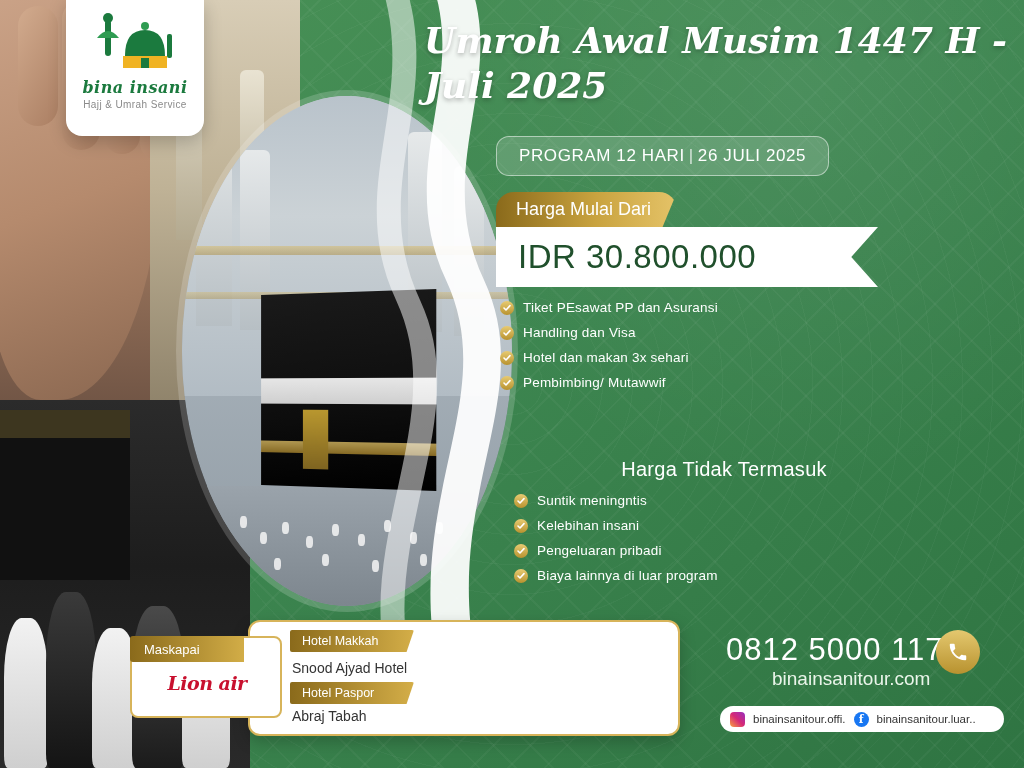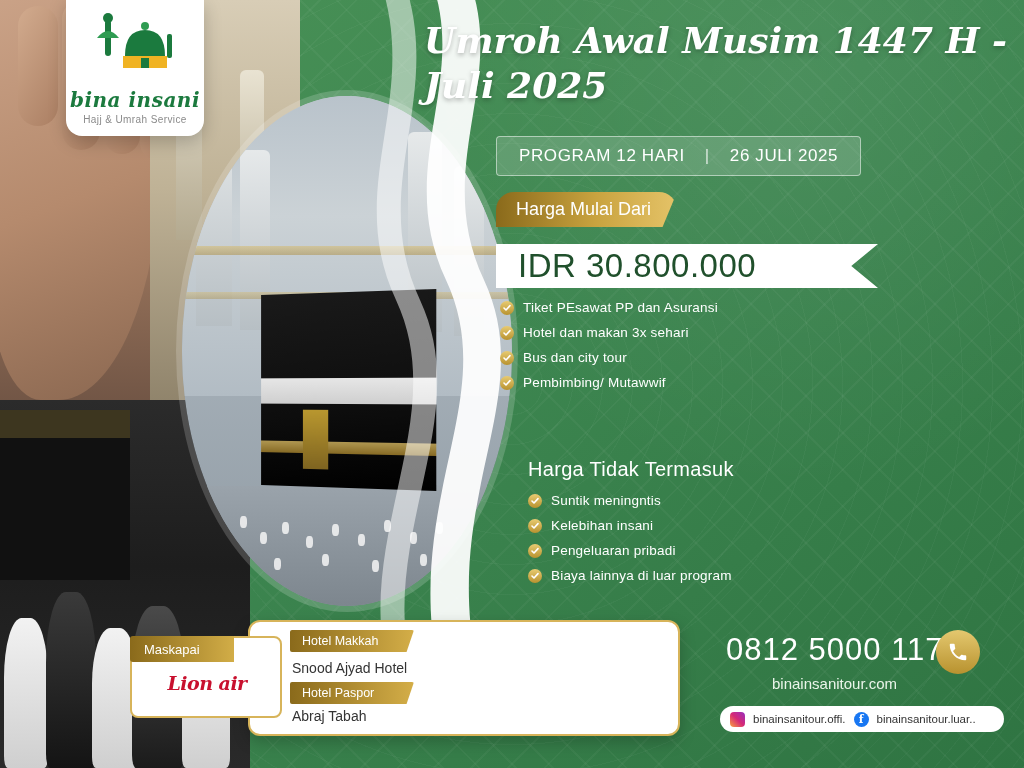--- a/index.html
+++ b/index.html
@@ -195,25 +195,25 @@
   }
   .logo-dome {
     position: relative;
     width: 92px;
     height: 62px;
     margin: 2px auto 0;
   }
   .logo-arabic {
     font-family: "DejaVu Serif", serif;
     color: #1b7a3e;
-    font-size: 20px;
+    font-size: 16px;
     font-weight: bold;
     font-style: italic;
     letter-spacing: .5px;
-    margin-top: 14px;
+    margin-top: 4px;
   }
   .logo-sub {
     color: #8a8a8a;
     font-size: 10px;
     letter-spacing: .4px;
     margin-top: 2px;
   }
 
   
   .headline {
@@ -232,24 +232,24 @@
 
   
   .program-bar {
     position: absolute;
     left: 496px;
     top: 136px;
     height: 38px;
     padding: 0 22px;
     display: flex;
     align-items: center;
-    gap: 20px;
+    gap: 4px;
     background: rgba(255,255,255,0.16);
     border: 1px solid rgba(255,255,255,0.5);
-    border-radius: 4px;
+    border-radius: 13px;
     color: #fff;
     font-size: 17px;
     letter-spacing: .6px;
   }
   .program-bar .sep { opacity: .75; }
 
   
   .price-label {
     position: absolute;
     left: 496px;
@@ -261,32 +261,31 @@
     color: #ffffff;
     font-size: 18px;
     background: linear-gradient(90deg,#8a6a1b 0%, #c9a33f 55%, #e5c368 100%);
     border-radius: 18px 18px 0 0;
     clip-path: polygon(0 0, 100% 0, 92% 100%, 0 100%);
   }
   .price-box {
     position: absolute;
     left: 496px;
     top: 227px;
-    height: 44px;
+    height: 60px;
     min-width: 320px;
     padding: 0 40px 0 22px;
     display: flex;
     align-items: center;
     background: #ffffff;
     color: #20502c;
     font-size: 33px;
     letter-spacing: .5px;
     clip-path: polygon(0 0, 100% 0, 93% 50%, 100% 100%, 0 100%);
     box-shadow: 0 3px 10px rgba(0,0,0,0.18);
-    margin-top: 17px;
   }
 
   
   .list-block { position: absolute; color: #ffffff; }
   .list-title {
     font-size: 20px;
     margin-bottom: 12px;
     letter-spacing: .3px;
   }
   .list-item {
@@ -317,21 +316,21 @@
     height: 112px;
     background: #ffffff;
     border-radius: 12px;
     border: 2px solid #d7b45a;
     box-shadow: 0 6px 16px rgba(0,0,0,0.22);
   }
   .maskapai-tag {
     position: absolute;
     left: 130px;
     top: 636px;
-    width: 104px;
+    width: 114px;
     height: 26px;
     background: linear-gradient(90deg,#8a6a1b,#d2ad47);
     color: #fff;
     font-size: 13px;
     display: flex;
     align-items: center;
     padding-left: 14px;
     box-sizing: border-box;
     border-radius: 3px 0 0 3px;
   }
@@ -385,22 +384,21 @@
     top: 632px;
     color: #ffffff;
     font-size: 31px;
     letter-spacing: 1px;
   }
   .website {
     position: absolute;
     left: 772px;
     top: 668px;
     color: #eaf5ea;
-    font-size: 15px;
-    margin-top: 7px;
+    font-size: 19px;
   }
   .phone-circle {
     position: absolute;
     left: 936px;
     top: 630px;
     width: 44px;
     height: 44px;
     border-radius: 50%;
     background: linear-gradient(180deg,#e4c86f,#b8922f);
     display: flex;
@@ -544,41 +542,41 @@
           </svg>
         </span>
       <span>Tiket PEsawat PP dan Asuransi</span>
     </div>
     <div class="list-item">
       <span class="check">
           <svg width="8" height="8" viewBox="0 0 8 8">
             <path d="M1 4 L3 6 L7 1.6" stroke="#ffffff" stroke-width="1.6" fill="none" stroke-linecap="round" stroke-linejoin="round"></path>
           </svg>
         </span>
+      <span>Handling dan Visa</span>
+    </div>
+    <div class="list-item">
+      <span class="check">
+          <svg width="8" height="8" viewBox="0 0 8 8">
+            <path d="M1 4 L3 6 L7 1.6" stroke="#ffffff" stroke-width="1.6" fill="none" stroke-linecap="round" stroke-linejoin="round"></path>
+          </svg>
+        </span>
       <span>Hotel dan makan 3x sehari</span>
     </div>
     <div class="list-item">
       <span class="check">
           <svg width="8" height="8" viewBox="0 0 8 8">
             <path d="M1 4 L3 6 L7 1.6" stroke="#ffffff" stroke-width="1.6" fill="none" stroke-linecap="round" stroke-linejoin="round"></path>
           </svg>
         </span>
-      <span>Bus dan city tour</span>
-    </div>
-    <div class="list-item">
-      <span class="check">
-          <svg width="8" height="8" viewBox="0 0 8 8">
-            <path d="M1 4 L3 6 L7 1.6" stroke="#ffffff" stroke-width="1.6" fill="none" stroke-linecap="round" stroke-linejoin="round"></path>
-          </svg>
-        </span>
       <span>Pembimbing/ Mutawwif</span>
     </div>
   </div>
 
-  <div class="list-block" style="left:528px; top:458px; width:420px;">
+  <div class="list-block" style="left:514px; top:458px; width:420px;text-align:center;">
     <div class="list-title">Harga Tidak Termasuk</div>
     <div class="list-item">
       <span class="check">
           <svg width="8" height="8" viewBox="0 0 8 8">
             <path d="M1 4 L3 6 L7 1.6" stroke="#ffffff" stroke-width="1.6" fill="none" stroke-linecap="round" stroke-linejoin="round"></path>
           </svg>
         </span>
       <span>Suntik meningntis</span>
     </div>
     <div class="list-item">

